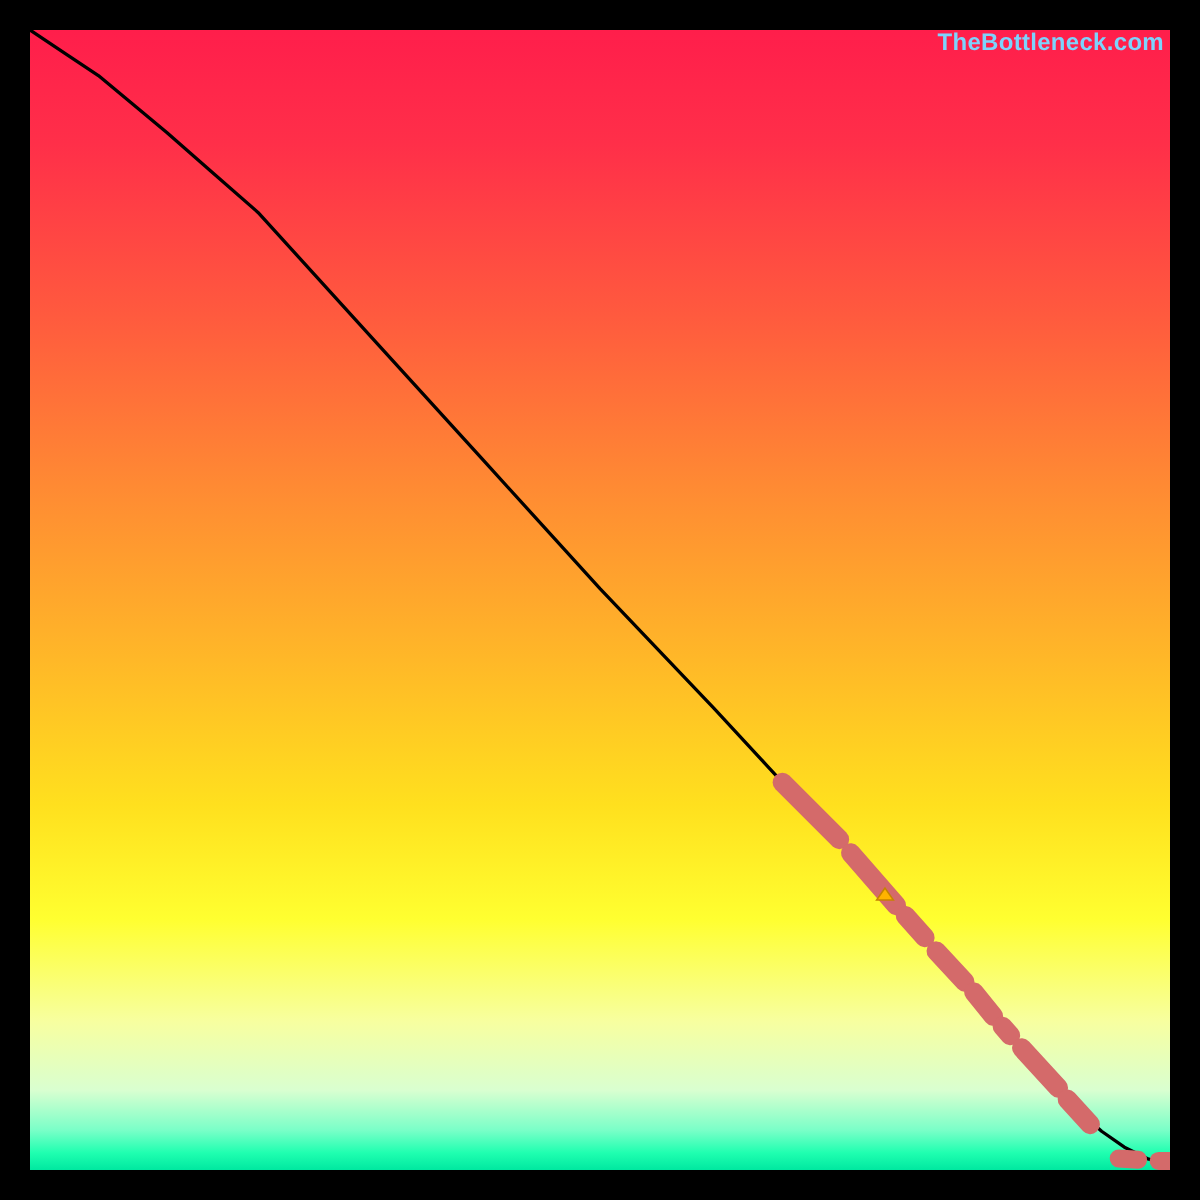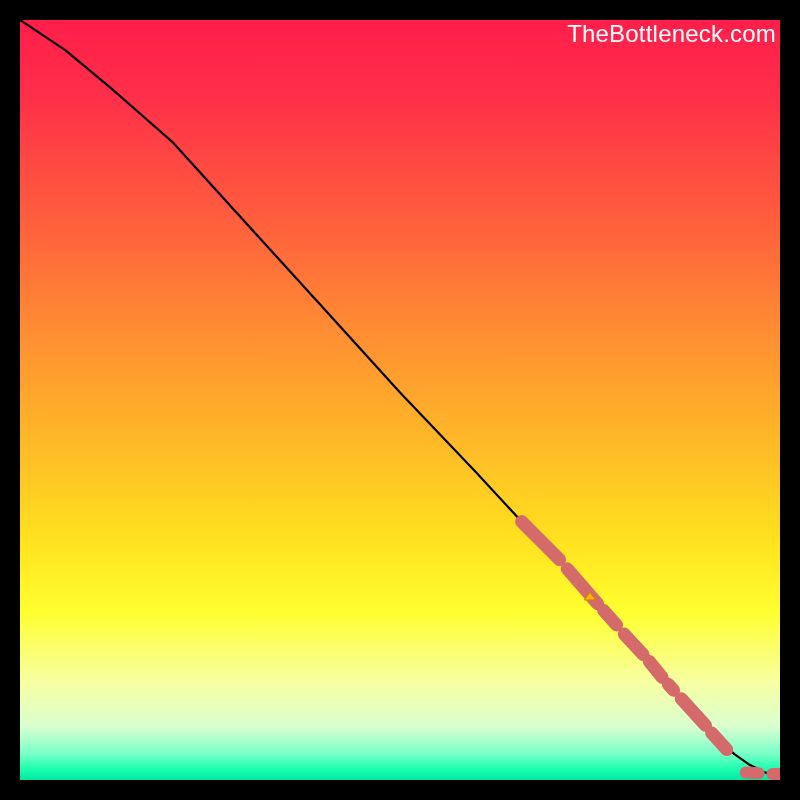--- a/index.html
+++ b/index.html
@@ -22,23 +22,23 @@
     left: 20px;
     top: 20px;
     width: 760px;
     height: 760px;
     overflow: hidden;
   }
   .watermark {
     position: absolute;
     top: 0px;
     right: 4px;
-    color: #ffffff;
-    font-size: 24px;
-    font-weight: 400;
+    color: #7dd3fc;
+    font-size: 16px;
+    font-weight: 700;
     letter-spacing: 0.2px;
     z-index: 50;
     user-select: none;
   }
   svg {
     display: block;
   }
 </style>
 </head>
 <body>

